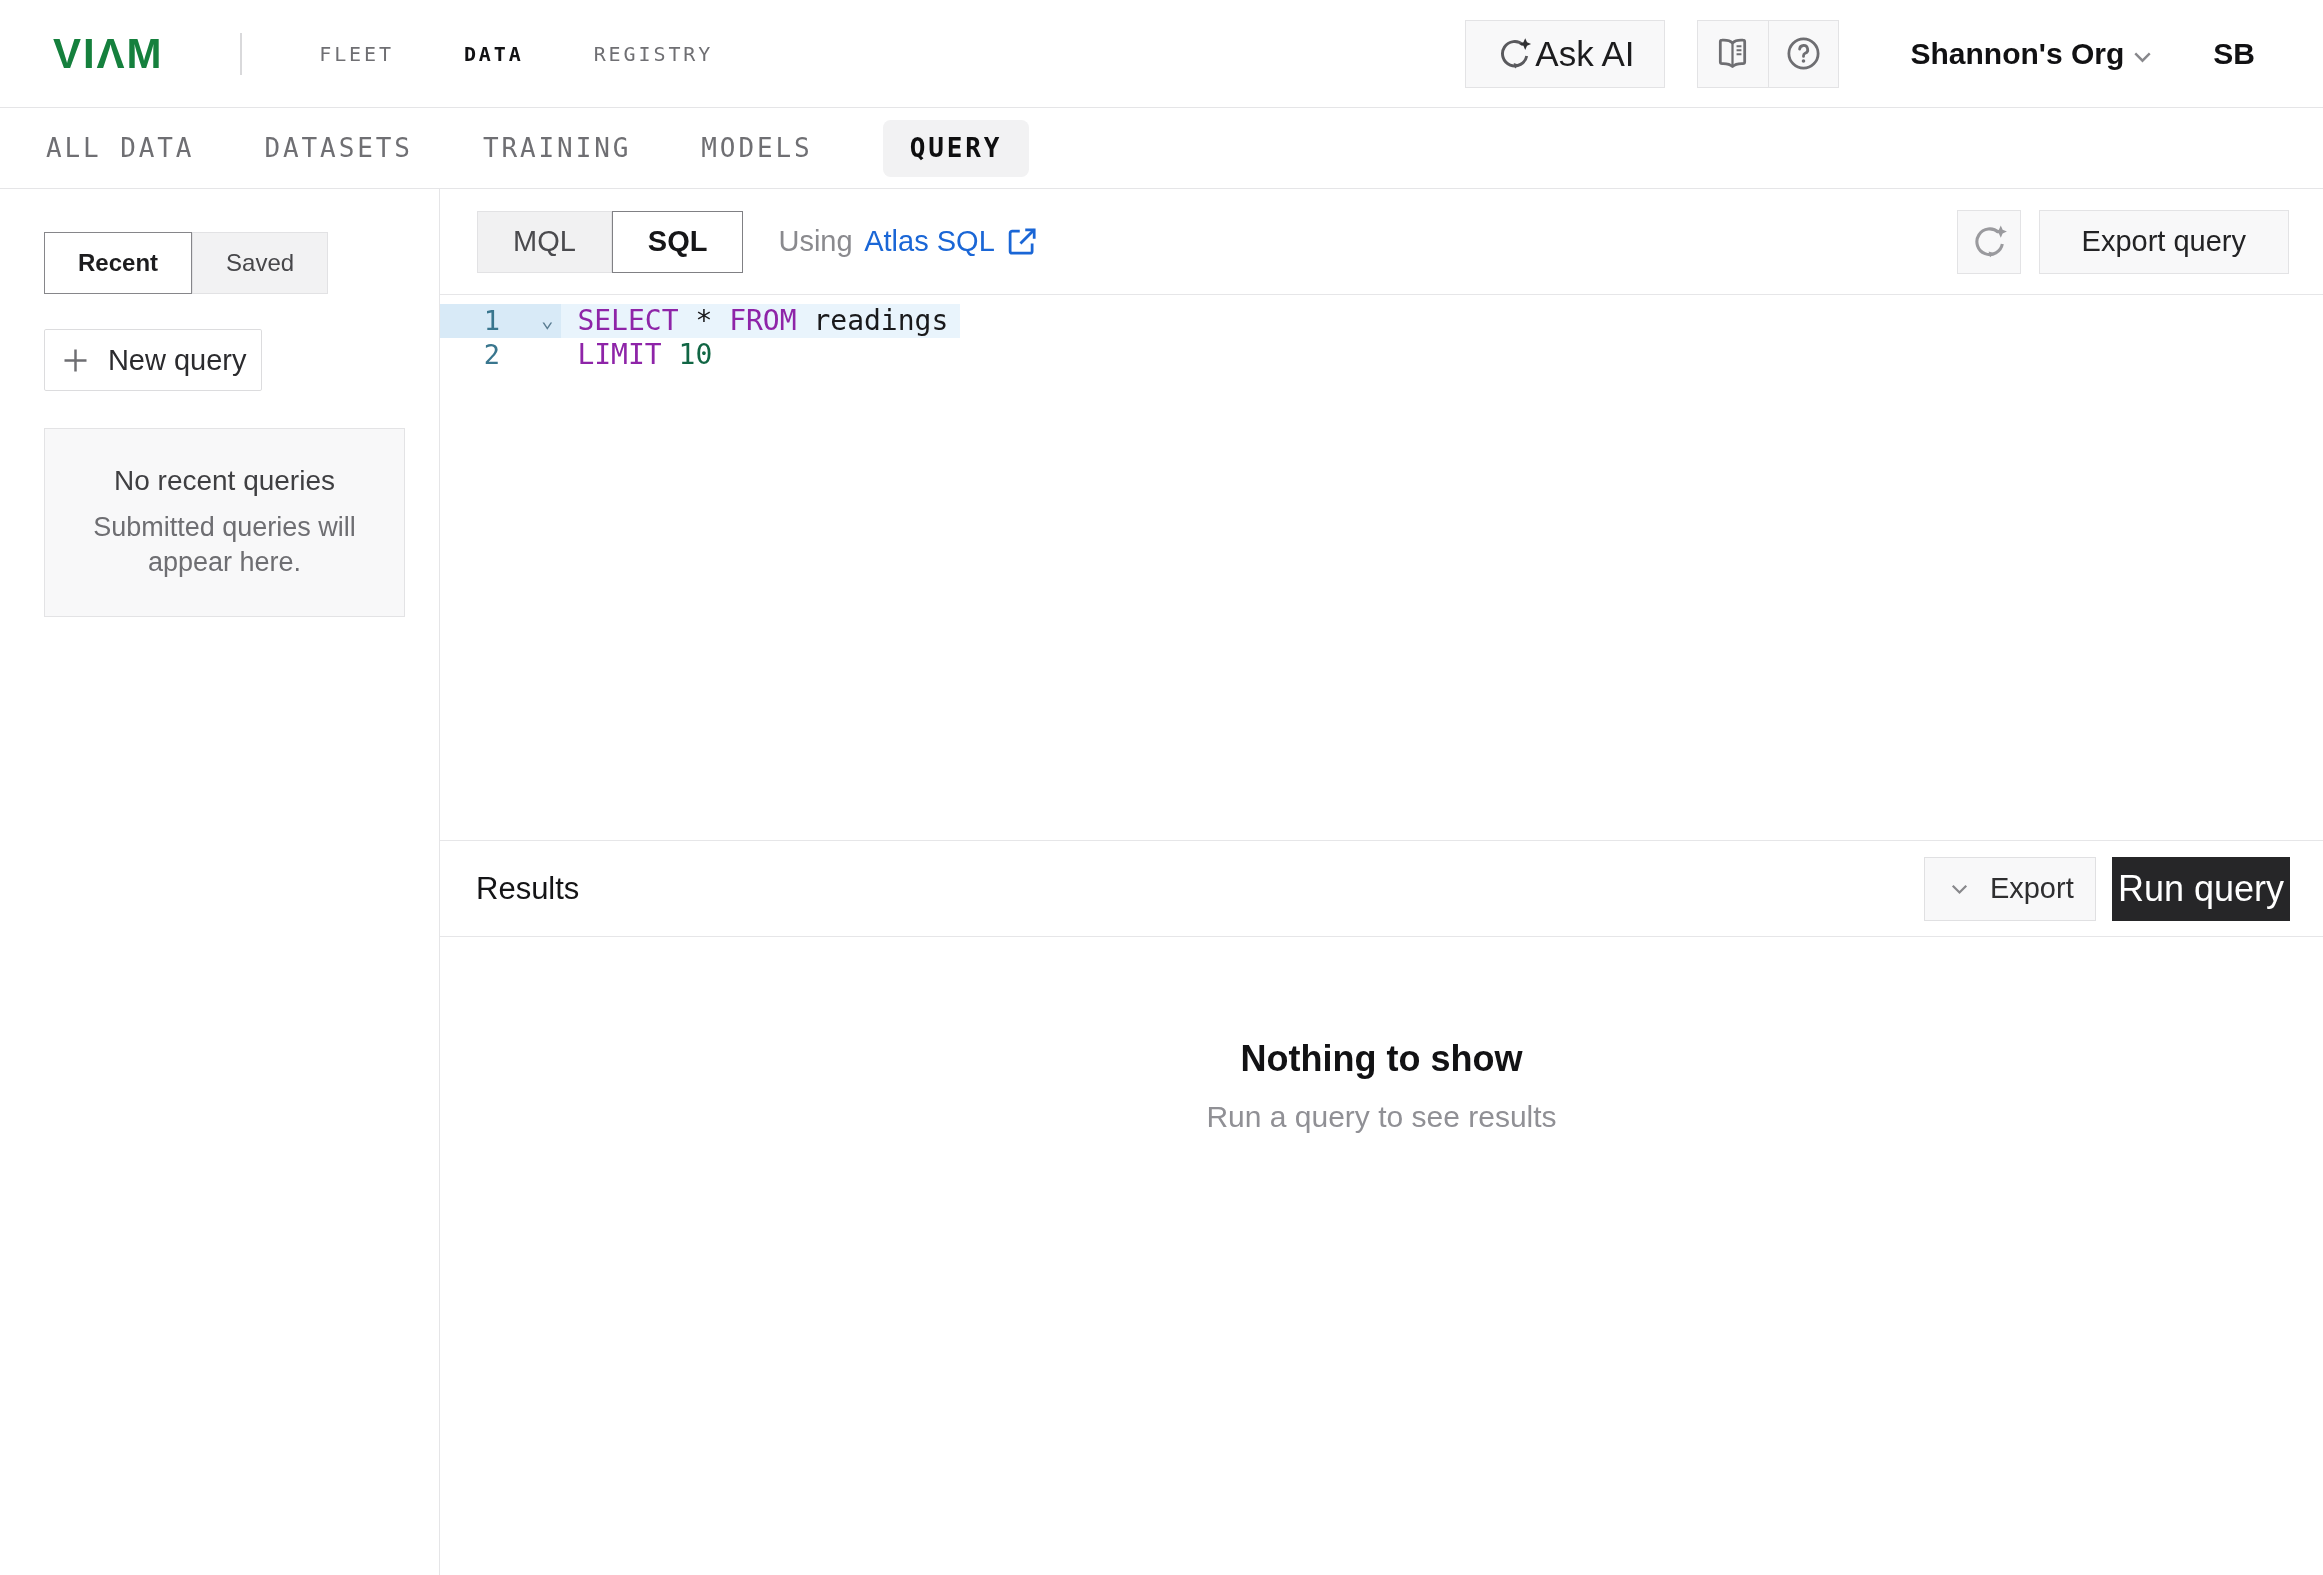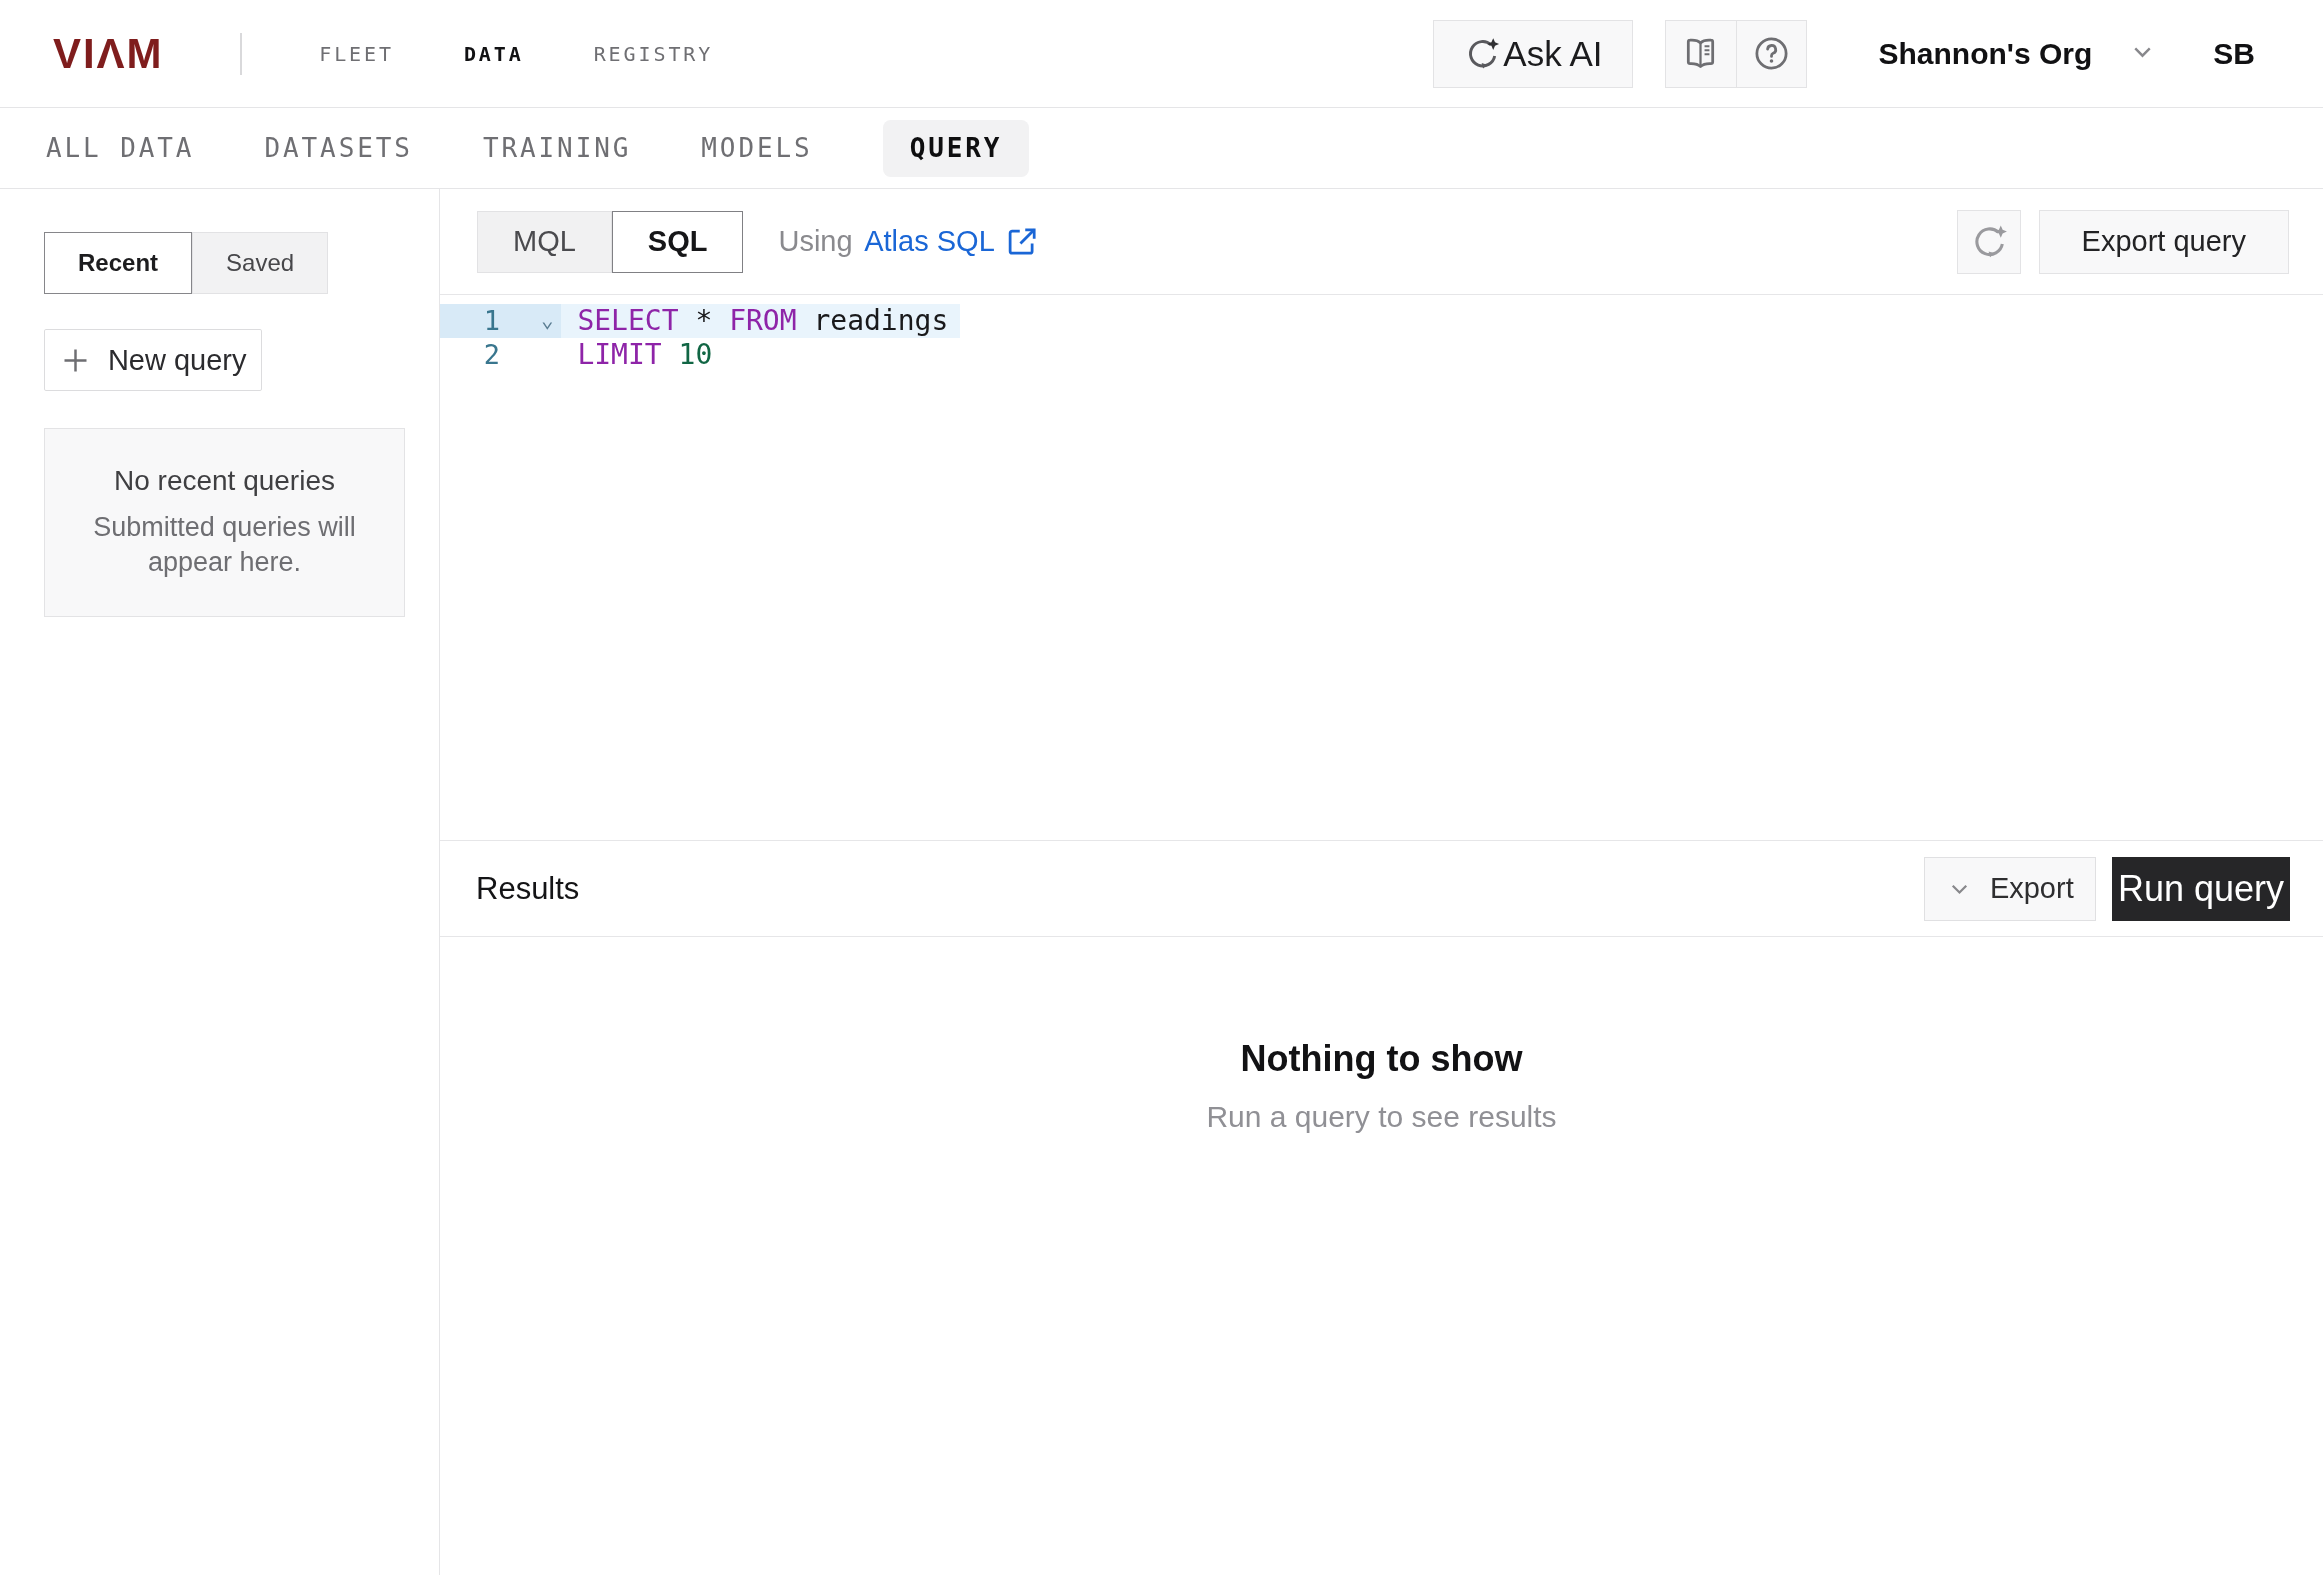--- a/index.html
+++ b/index.html
@@ -3,32 +3,32 @@
 <meta charset="utf-8">
 <style>
   * { margin:0; padding:0; box-sizing:border-box; }
   html,body { width:2323px; height:1576px; background:#ffffff; overflow:hidden;
               font-family:"Liberation Sans", sans-serif; color:#1c1c1e; }
   .mono { font-family:"DejaVu Sans Mono", monospace; }
 
   
   .topnav { height:108px; border-bottom:1px solid #e5e5e7; display:flex; align-items:center;
             padding:0 68px 0 53px; background:#fff; }
-  .logo { font-size:42px; font-weight:900; letter-spacing:1.9px; color:#7f1d1d;text-align:center; }
+  .logo { font-size:42px; font-weight:900; letter-spacing:1.9px; color:#15803d;text-align:center; }
   .logo-pipe { width:1.9px; height:42px; background:#d9d9db; margin:0 77px; }
   .topnav-links { display:flex; align-items:center; gap:70px; }
   .topnav-link { font-size:20px; letter-spacing:2.9px; color:#6f6f73; cursor:pointer; }
   .topnav-link.active { color:#111113; font-weight:700; }
   .topnav-right { margin-left:auto; display:flex; align-items:center; }
   .askai-btn { height:68px; padding:0 29px; background:#f8f8f9; border:1px solid #e3e3e5;
                display:flex; align-items:center; gap:1px; font-size:35px; color:#1c1c1e; cursor:pointer; }
   .icon-group { margin-left:32px; display:flex; border:1px solid #e3e3e5; background:#f8f8f9; height:68px; }
   .icon-cell { width:70px; display:flex; align-items:center; justify-content:center; cursor:pointer; }
   .icon-cell + .icon-cell { border-left:1px solid #e3e3e5; }
-  .org { margin-left:72px; display:flex; align-items:flex-start; gap:36px; cursor:pointer; }
+  .org { margin-left:72px; display:flex; align-items:flex-end; gap:4px; cursor:pointer; }
   .org-name { font-size:30px; font-weight:700; color:#111113; }
   .avatar { margin-left:56px; font-size:30px; font-weight:700; color:#111113; cursor:pointer; }
 
   
   .subnav { height:81px; border-bottom:1px solid #e5e5e7; display:flex; align-items:center;
             padding-left:46px; gap:70px; background:#fff; }
   .subnav-tab { font-size:26px; letter-spacing:2.9px; color:#6f6f73; cursor:pointer; padding:13.5px 0; }
   .subnav-tab.active { background:#f2f2f3; color:#0f0f10; font-weight:700; border-radius:7.7px;
                        padding:13.5px 27px; }
 

